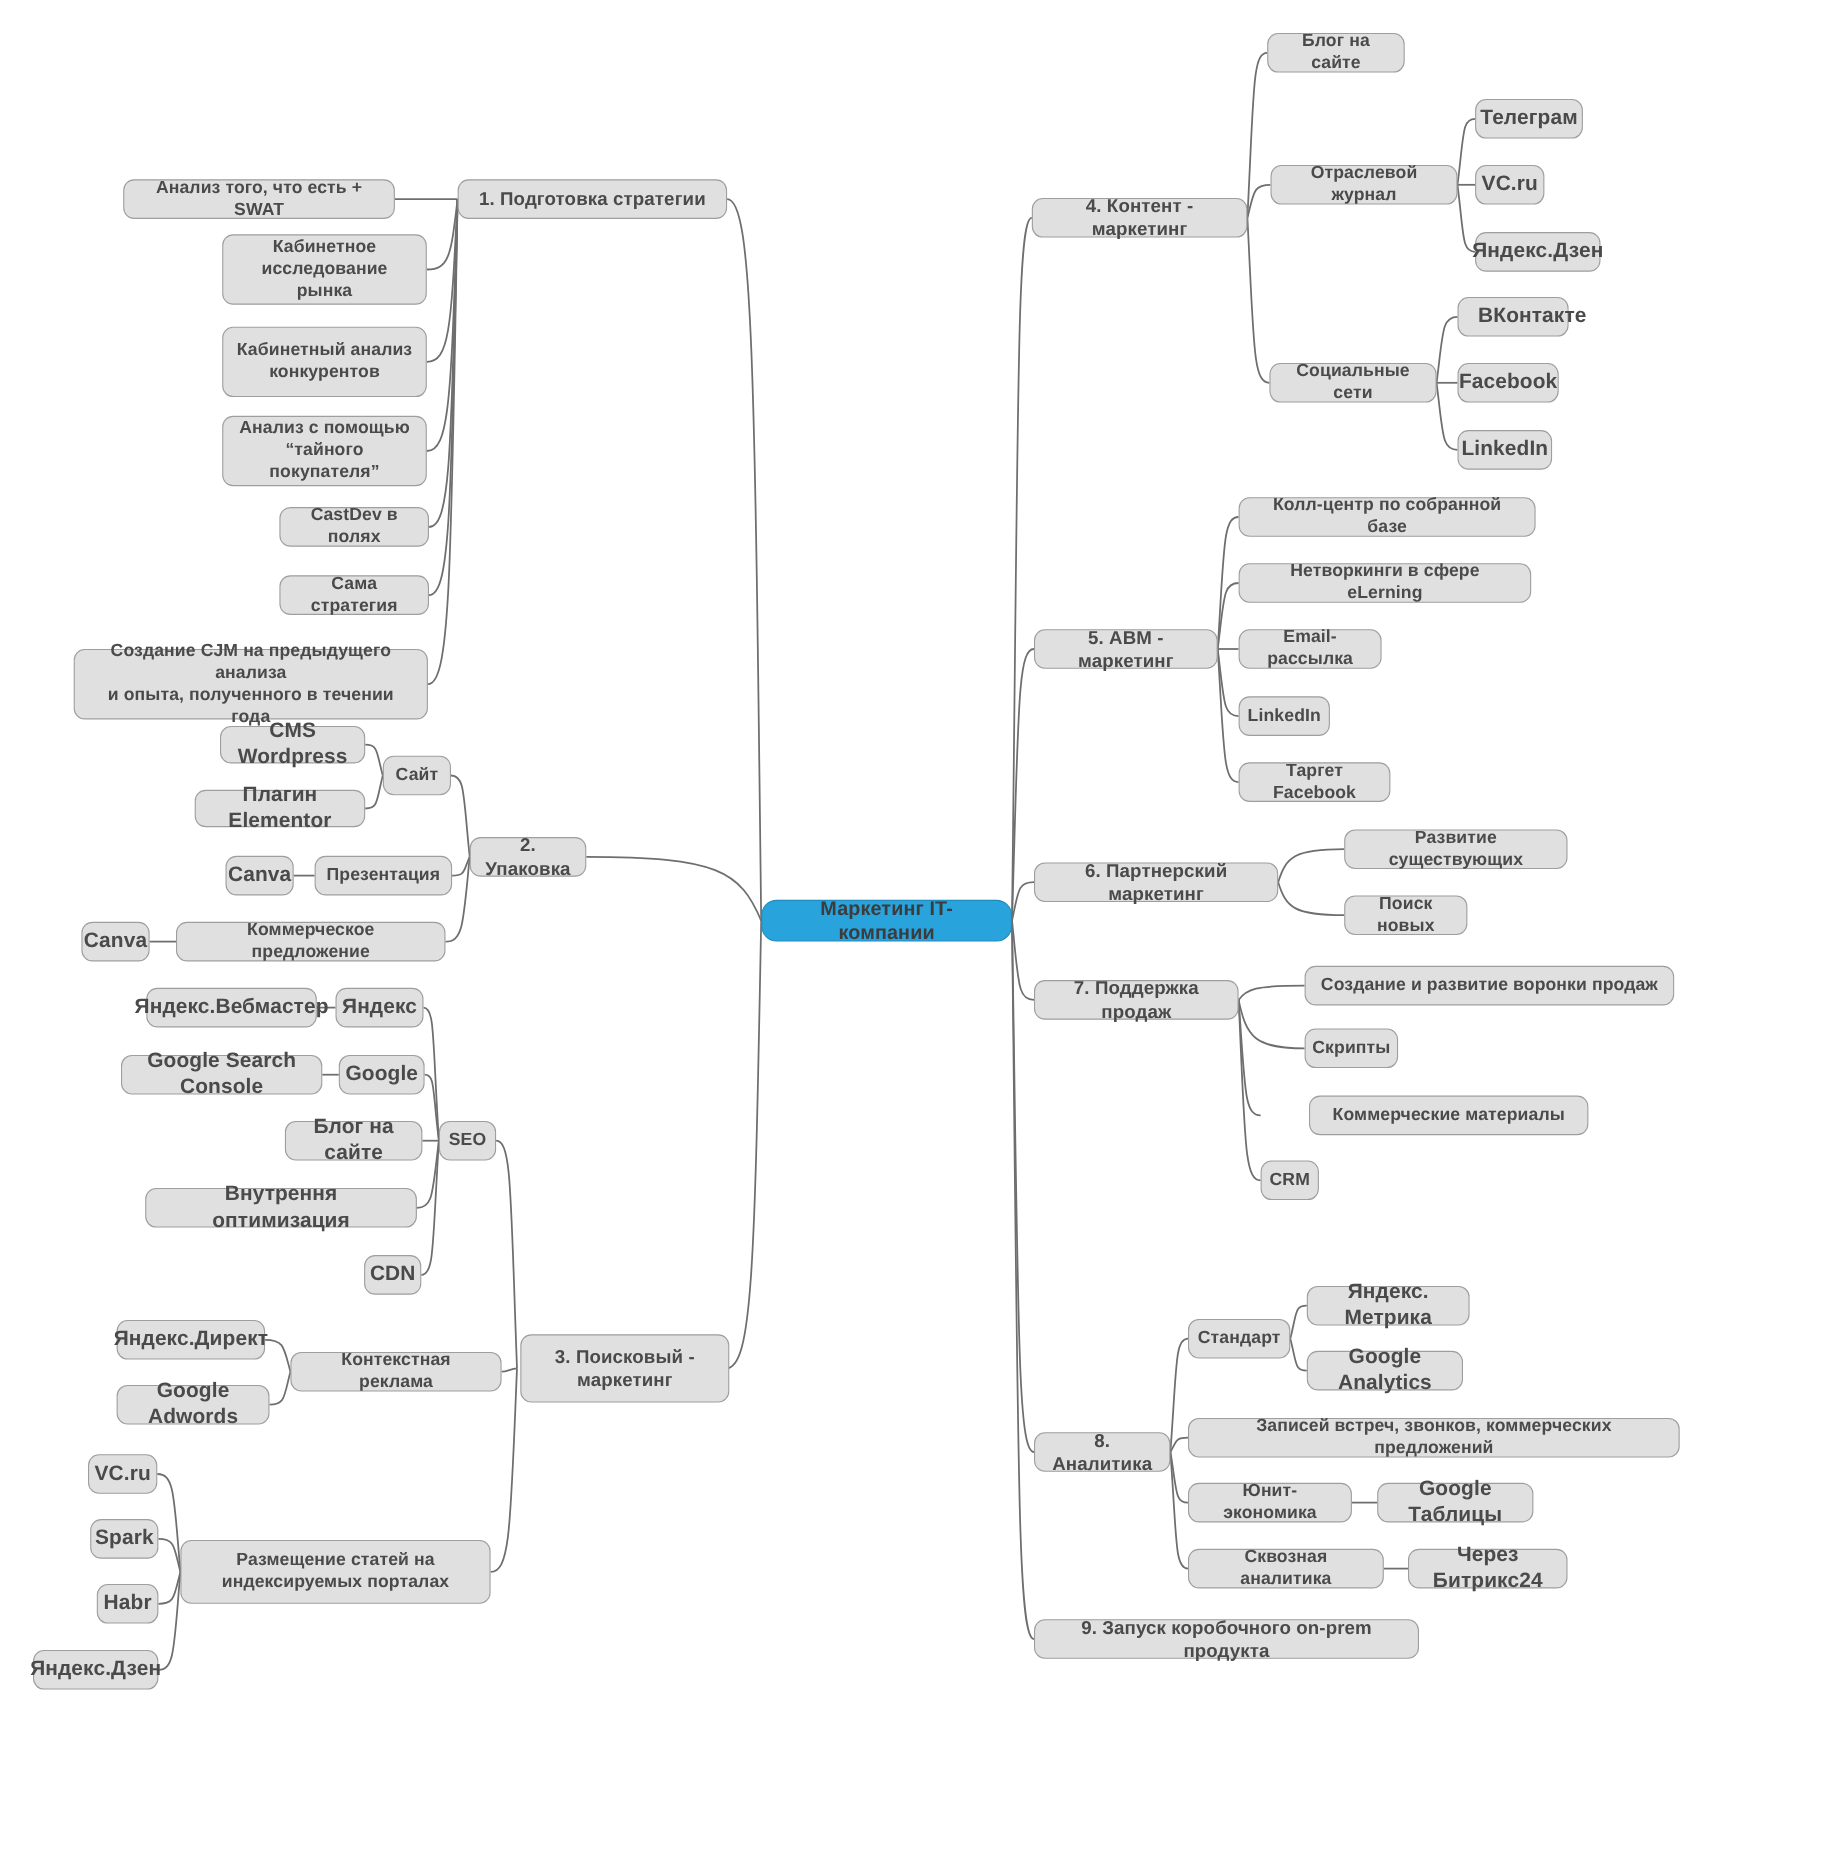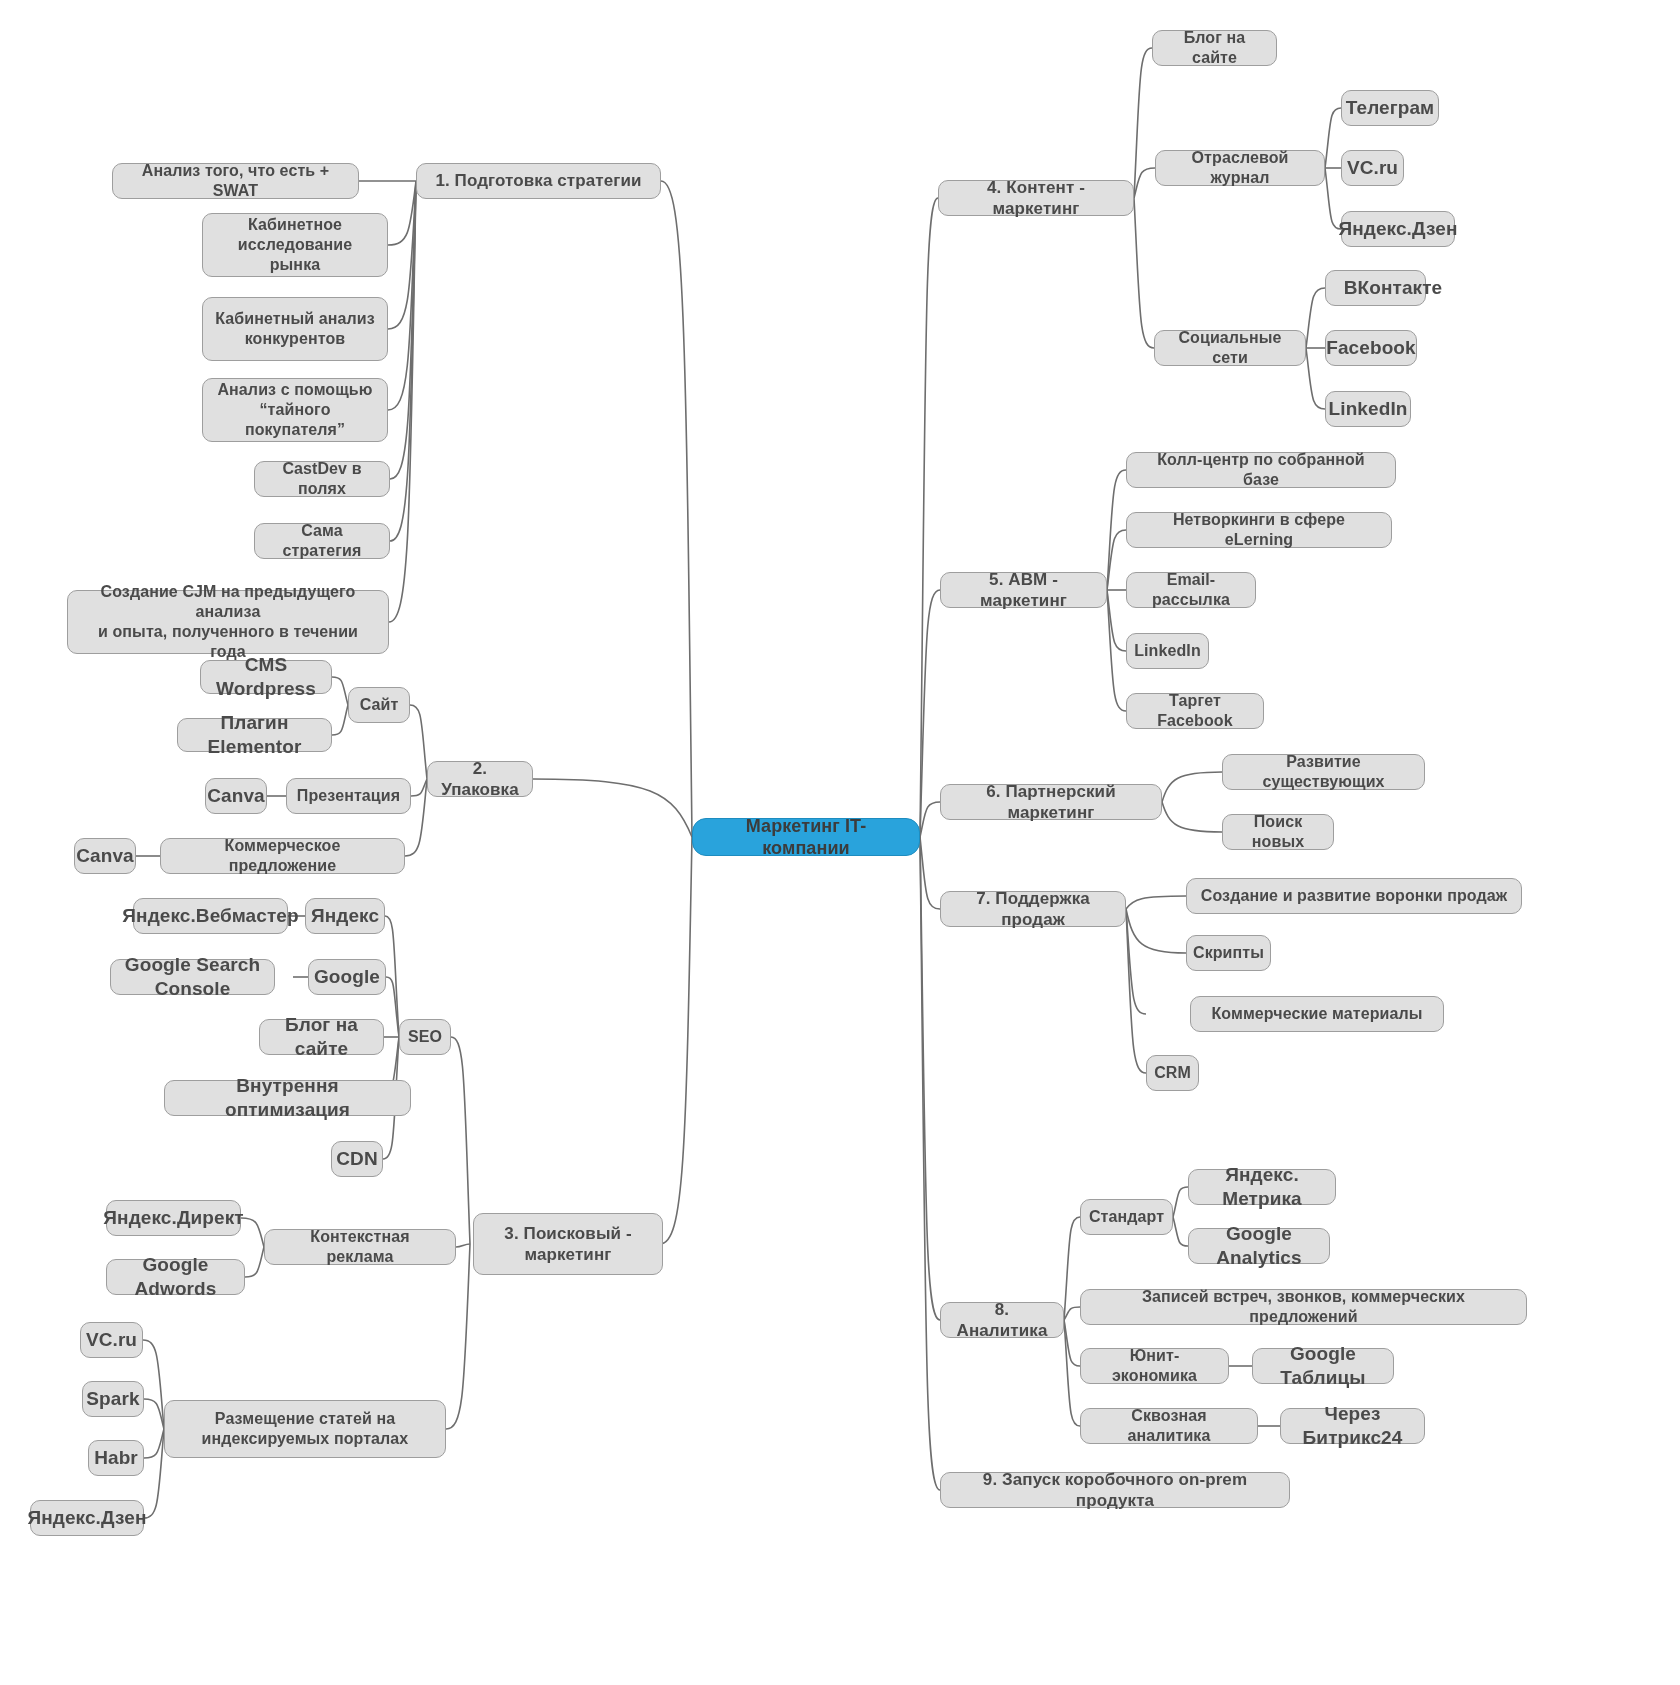--- a/index.html
+++ b/index.html
@@ -182,27 +182,27 @@
       </div>
       <div class="node lvl3" style="left: 305px; top: 898px; width: 80px; height: 36px;">
         <span>Яндекс</span>
       </div>
       <div class="node lvl3" style="left: 133px; top: 898px; width: 155px; height: 36px;">
         <span>Яндекс.Вебмастер</span>
       </div>
       <div class="node lvl3" style="left: 308px; top: 959px; width: 78px; height: 36px; text-align: center;">
         <span>Google</span>
       </div>
-      <div class="node lvl3" style="left: 110px; top: 959px; width: 165px; height: 36px;">
+      <div class="node lvl3" style="left: 110px; top: 959px; width: 183px; height: 36px;">
         <span>Google Search Console</span>
       </div>
       <div class="node lvl3" style="left: 259px; top: 1019px; width: 125px; height: 36px;">
         <span>Блог на сайте</span>
       </div>
-      <div class="node lvl3" style="left: 132px; top: 1080px; width: 247px; height: 36px; margin-left: 32px;">
+      <div class="node lvl3" style="left: 132px; top: 1080px; width: 247px; height: 36px;">
         <span>Внутрення оптимизация</span>
       </div>
       <div class="node lvl3" style="left: 331px; top: 1141px; width: 52px; height: 36px;">
         <span>CDN</span>
       </div>
       <div class="node lvl2" style="left: 264px; top: 1229px; width: 192px; height: 36px;">
         <span>Контекстная реклама</span>
       </div>
       <div class="node lvl3" style="left: 106px; top: 1200px; width: 135px; height: 36px;">
         <span>Яндекс.Директ</span>

